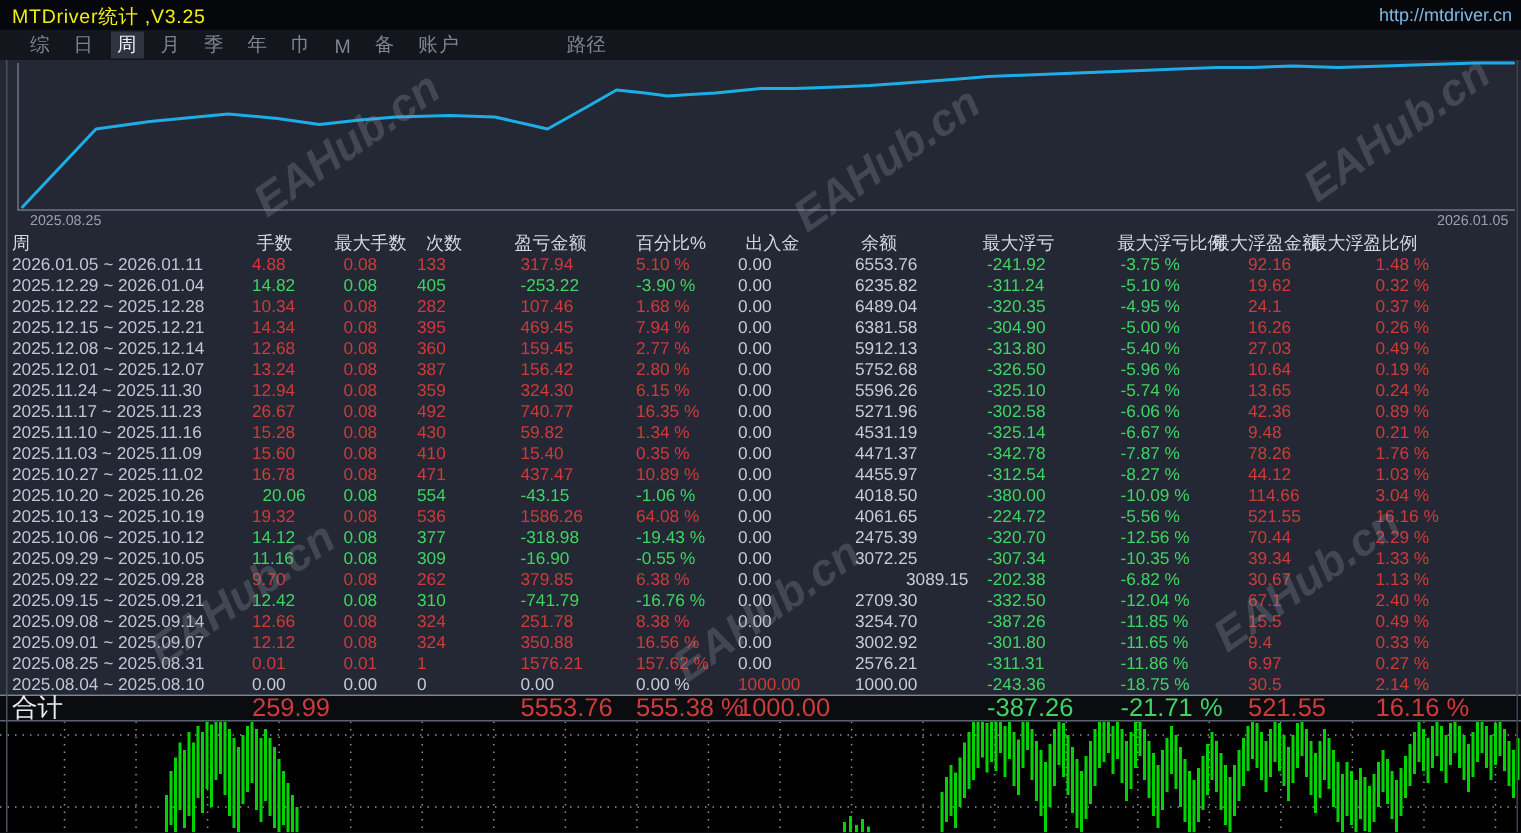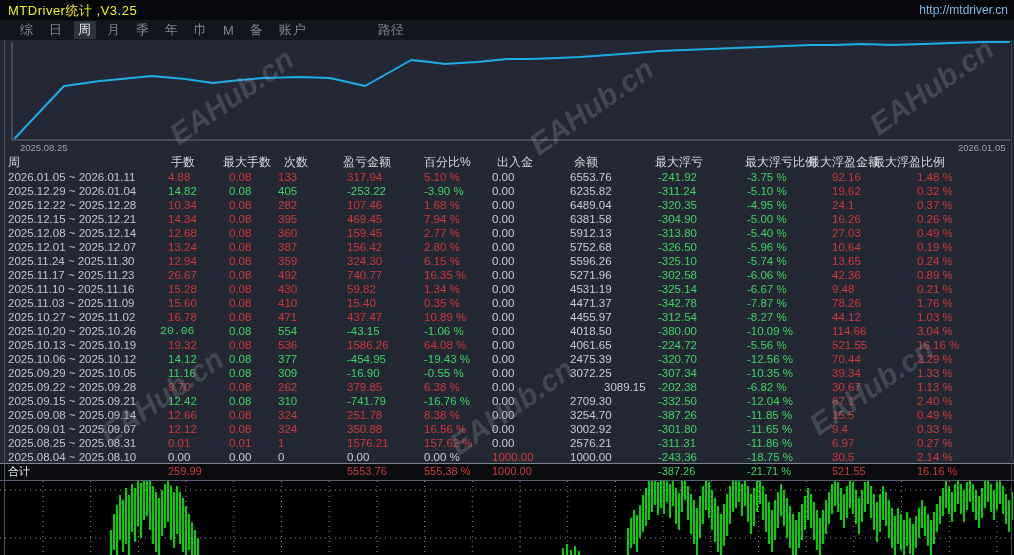--- a/index.html
+++ b/index.html
@@ -27,21 +27,21 @@
   .thead{position:absolute;top:154px;left:0;right:0;height:15px;}
   .thead span{position:absolute;color:#d3d8e2;font-size:12px;white-space:nowrap;}
   .tbody{position:absolute;top:170px;left:0;right:0;height:294px;}
   .trow{position:absolute;left:0;right:0;height:14px;font-size:11.5px;line-height:14px;}
   .cell{position:absolute;white-space:nowrap;}
   .c-red{color:#cf3a3a;} .c-green{color:#3fd463;}
   .c-gray{color:#c7cdd8;} .c-dim{color:#bfc7d4;} .c-white{color:#e8ecf2;}
   
   .total-row{position:absolute;top:463px;left:0;right:0;height:16px;background:#0a0c10;
              border-top:1px solid #7e8694;border-bottom:1px solid #596070;
-             font-size:11px;line-height:15px;z-index:6;}
+             font-size:17px;line-height:15px;z-index:6;}
   
   .candles{position:absolute;top:481px;left:0;width:1014px;height:74px;background:#000;}
   
   .edge-l{position:absolute;left:4px;top:40px;bottom:0;width:1px;background:#4a5160;z-index:7;}
   .edge-r{position:absolute;right:2px;top:40px;bottom:0;width:1px;background:#3a404c;z-index:7;}
 </style>
 </head>
 <body>
 
 <div class="app">
@@ -245,21 +245,21 @@
         <span class="cell c-red" style="left: 424px;">10.89 %</span>
         <span class="cell c-gray" style="left: 492px;">0.00</span>
         <span class="cell c-gray" style="left: 570px;">4455.97</span>
         <span class="cell c-green" style="left: 658px;">-312.54</span>
         <span class="cell c-green" style="left: 747px;">-8.27 %</span>
         <span class="cell c-red" style="left: 832px;">44.12</span>
         <span class="cell c-red" style="left: 917px;">1.03 %</span>
       </div>
       <div class="trow" style="top: 154px;">
         <span class="cell c-dim" style="left: 8px;">2025.10.20 ~ 2025.10.26</span>
-        <span class="cell c-green" style="left: 160px; font-family: Liberation Mono, monospace;">20.06</span>
+        <span class="cell c-green" style="left: 175px;">20.06</span>
         <span class="cell c-green" style="left: 229px;">0.08</span>
         <span class="cell c-green" style="left: 278px;">554</span>
         <span class="cell c-green" style="left: 347px;">-43.15</span>
         <span class="cell c-green" style="left: 424px;">-1.06 %</span>
         <span class="cell c-gray" style="left: 492px;">0.00</span>
         <span class="cell c-gray" style="left: 570px;">4018.50</span>
         <span class="cell c-green" style="left: 658px;">-380.00</span>
         <span class="cell c-green" style="left: 747px;">-10.09 %</span>
         <span class="cell c-red" style="left: 832px;">114.66</span>
         <span class="cell c-red" style="left: 917px;">3.04 %</span>
@@ -276,21 +276,21 @@
         <span class="cell c-green" style="left: 658px;">-224.72</span>
         <span class="cell c-green" style="left: 747px;">-5.56 %</span>
         <span class="cell c-red" style="left: 832px;">521.55</span>
         <span class="cell c-red" style="left: 917px;">16.16 %</span>
       </div>
       <div class="trow" style="top: 182px;">
         <span class="cell c-dim" style="left: 8px;">2025.10.06 ~ 2025.10.12</span>
         <span class="cell c-green" style="left: 168px;">14.12</span>
         <span class="cell c-green" style="left: 229px;">0.08</span>
         <span class="cell c-green" style="left: 278px;">377</span>
-        <span class="cell c-green" style="left: 347px;">-454.95</span>
+        <span class="cell c-green" style="left: 347px;">-318.98</span>
         <span class="cell c-green" style="left: 424px;">-19.43 %</span>
         <span class="cell c-gray" style="left: 492px;">0.00</span>
         <span class="cell c-gray" style="left: 570px;">2475.39</span>
         <span class="cell c-green" style="left: 658px;">-320.70</span>
         <span class="cell c-green" style="left: 747px;">-12.56 %</span>
         <span class="cell c-red" style="left: 832px;">70.44</span>
         <span class="cell c-red" style="left: 917px;">2.29 %</span>
       </div>
       <div class="trow" style="top: 196px;">
         <span class="cell c-dim" style="left: 8px;">2025.09.29 ~ 2025.10.05</span>

